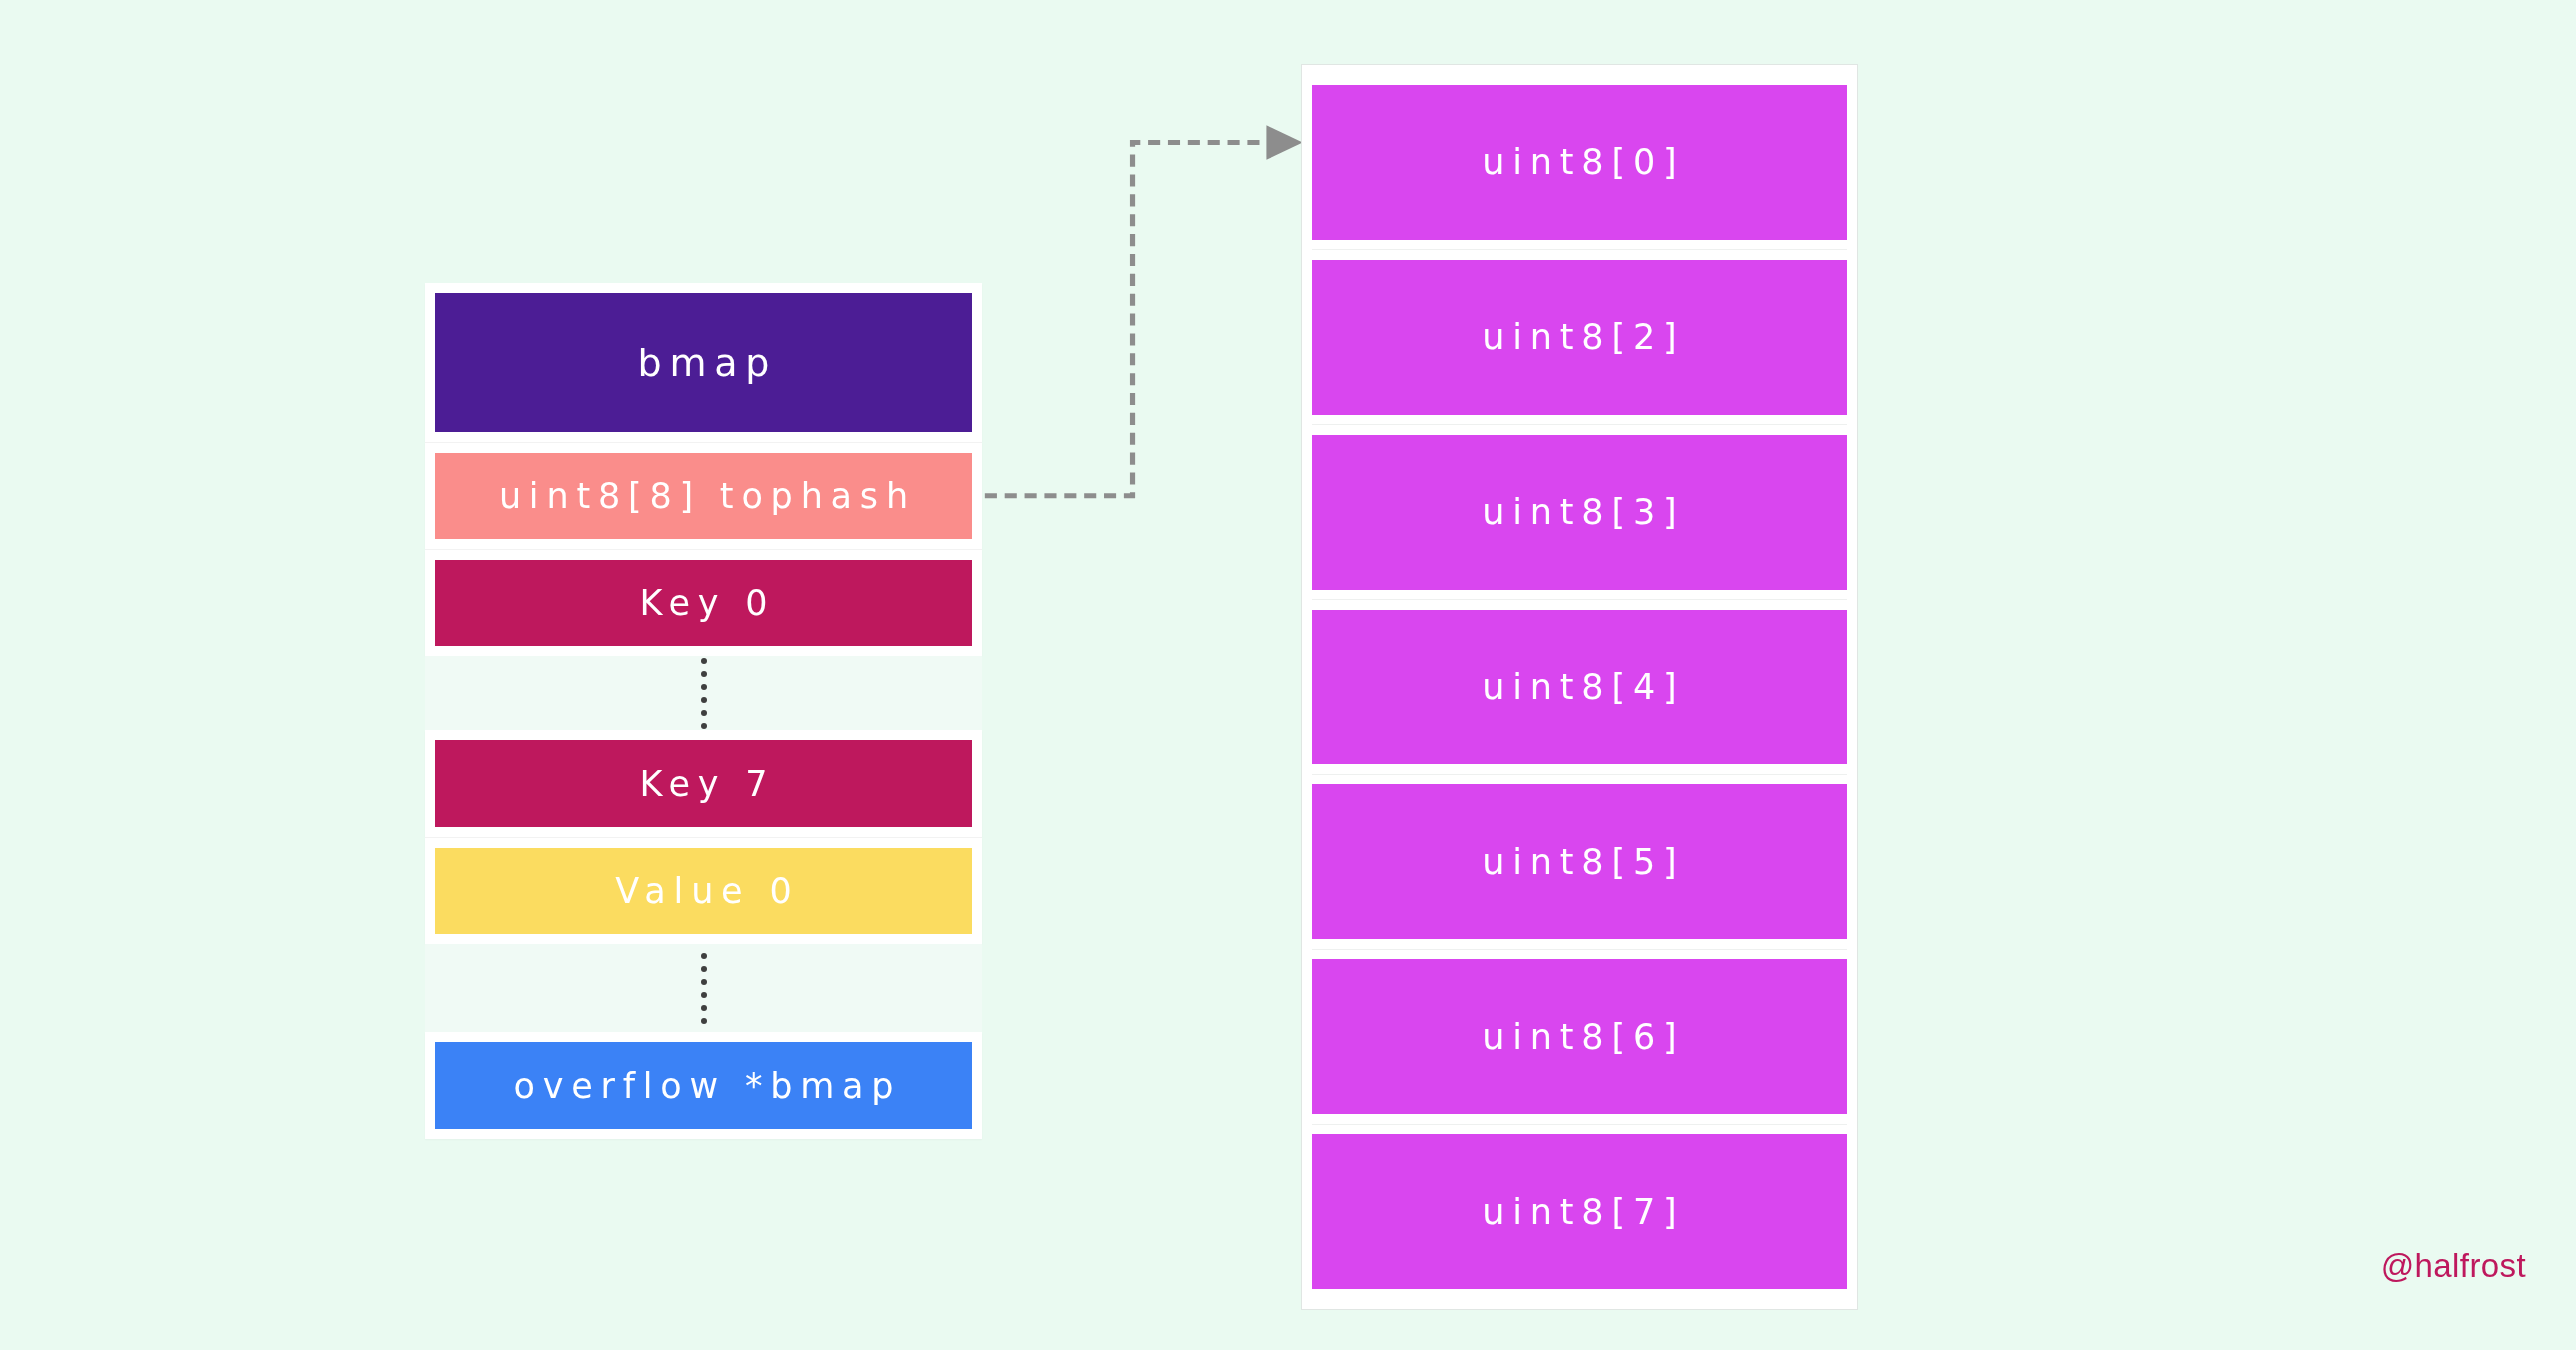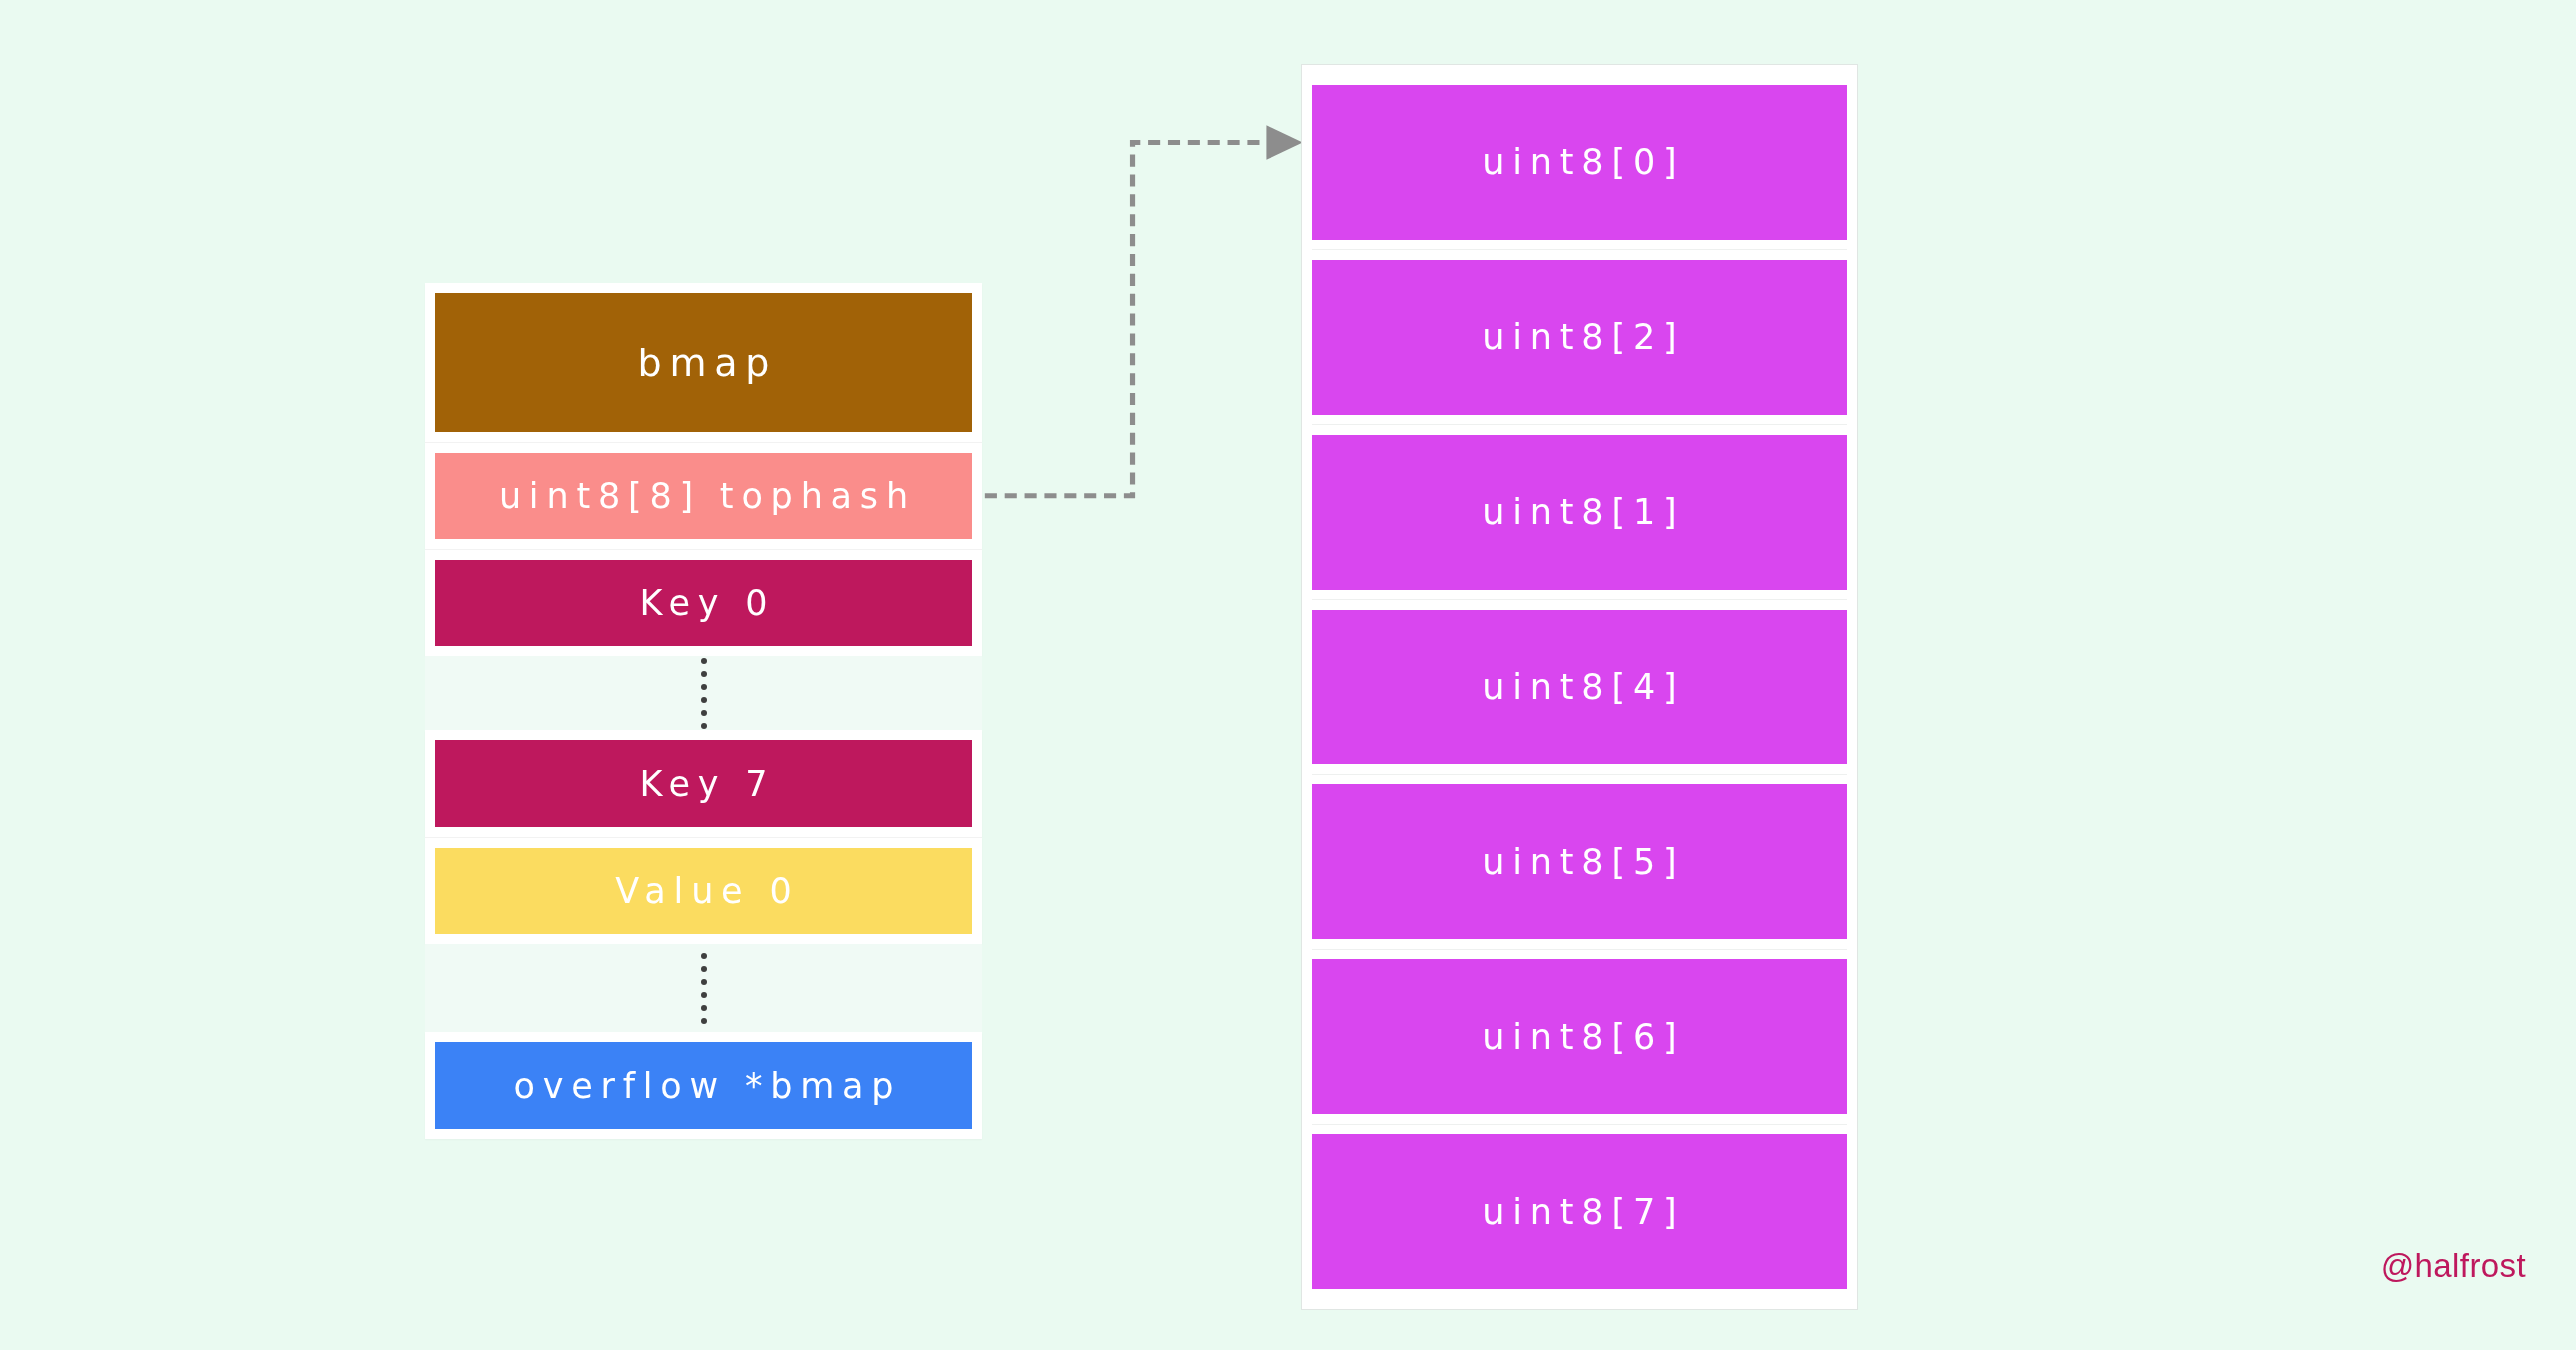--- a/index.html
+++ b/index.html
@@ -36,21 +36,21 @@
     width: 100%;
     display: flex;
     align-items: center;
     justify-content: center;
     color: #ffffff;
     font-size: 35px;
     letter-spacing: 7.8px;
     padding-left: 7.8px;
     white-space: nowrap;
   }
-  .fill.f-bmap     { background: #a16207; font-size: 38px; }
+  .fill.f-bmap     { background: #4c1d95; font-size: 38px; }
   .fill.f-tophash  { background: #fa8d8b; }
   .fill.f-key      { background: #be185d; }
   .fill.f-value    { background: #fbdc60; }
   .fill.f-overflow { background: #3b82f6; }
 
   .lgap {
     background: #f0faf5;
     display: flex;
     flex-direction: column;
     align-items: center;
@@ -154,21 +154,21 @@
   </svg>
 
   <div class="right-stack">
     <div class="cell">
       <div class="fill f-teal">uint8[0]</div>
     </div>
     <div class="cell">
       <div class="fill f-teal">uint8[2]</div>
     </div>
     <div class="cell">
-      <div class="fill f-teal">uint8[1]</div>
+      <div class="fill f-teal">uint8[3]</div>
     </div>
     <div class="cell">
       <div class="fill f-teal">uint8[4]</div>
     </div>
     <div class="cell">
       <div class="fill f-teal">uint8[5]</div>
     </div>
     <div class="cell">
       <div class="fill f-teal">uint8[6]</div>
     </div>

